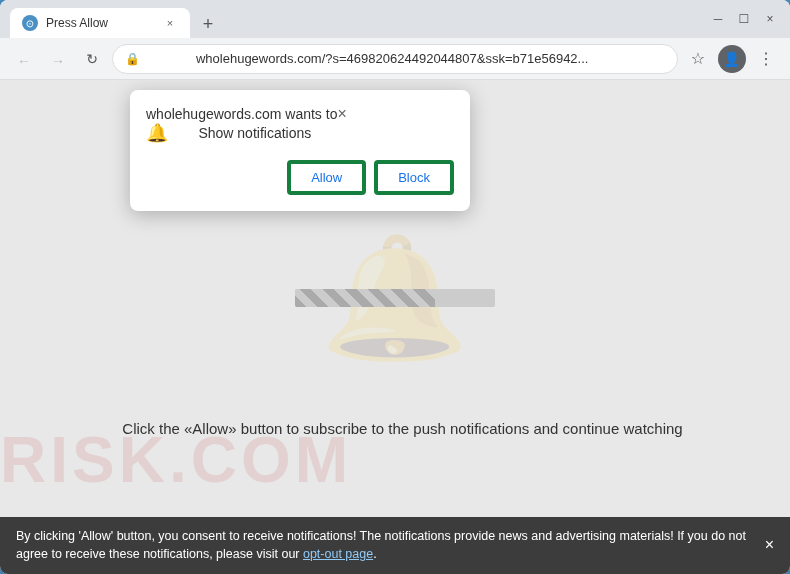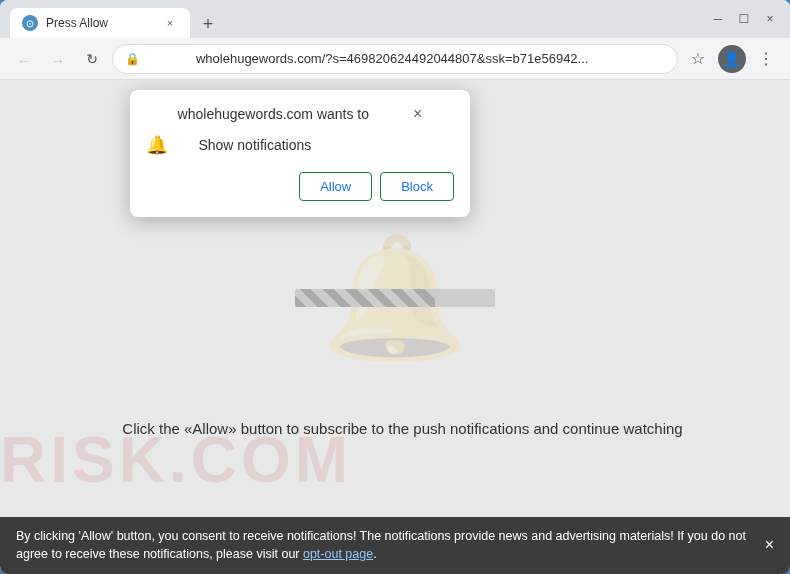--- a/index.html
+++ b/index.html
@@ -281,24 +281,22 @@
       background: #fff;
       border-radius: 8px;
       box-shadow: 0 4px 20px rgba(0,0,0,0.25);
       padding: 16px;
       width: 340px;
       z-index: 10;
     }
 
     .popup-header {
       display: flex;
-      justify-content: center;
+      justify-content: flex-start;
       align-items: flex-start;
-      margin-bottom: 12px;
-      gap: 44px;
     }
 
     .popup-title {
       font-size: 14px;
       color: #333;
     }
 
     .popup-close {
       color: #666;
       font-size: 16px;
@@ -328,21 +326,21 @@
       display: flex;
       justify-content: flex-end;
       gap: 8px;
     }
 
     .btn-allow, .btn-block {
       padding: 6px 20px;
       border-radius: 4px;
       font-size: 13px;
       cursor: pointer;
-      border: 1px solid #15803d;
+      border: 4px solid #15803d;
       background: transparent;
       color: #1a73e8;
       font-weight: 500;
     }
 
     
     .info-bar {
       background: #3c3c3c;
       color: #fff;
       padding: 10px 16px;

